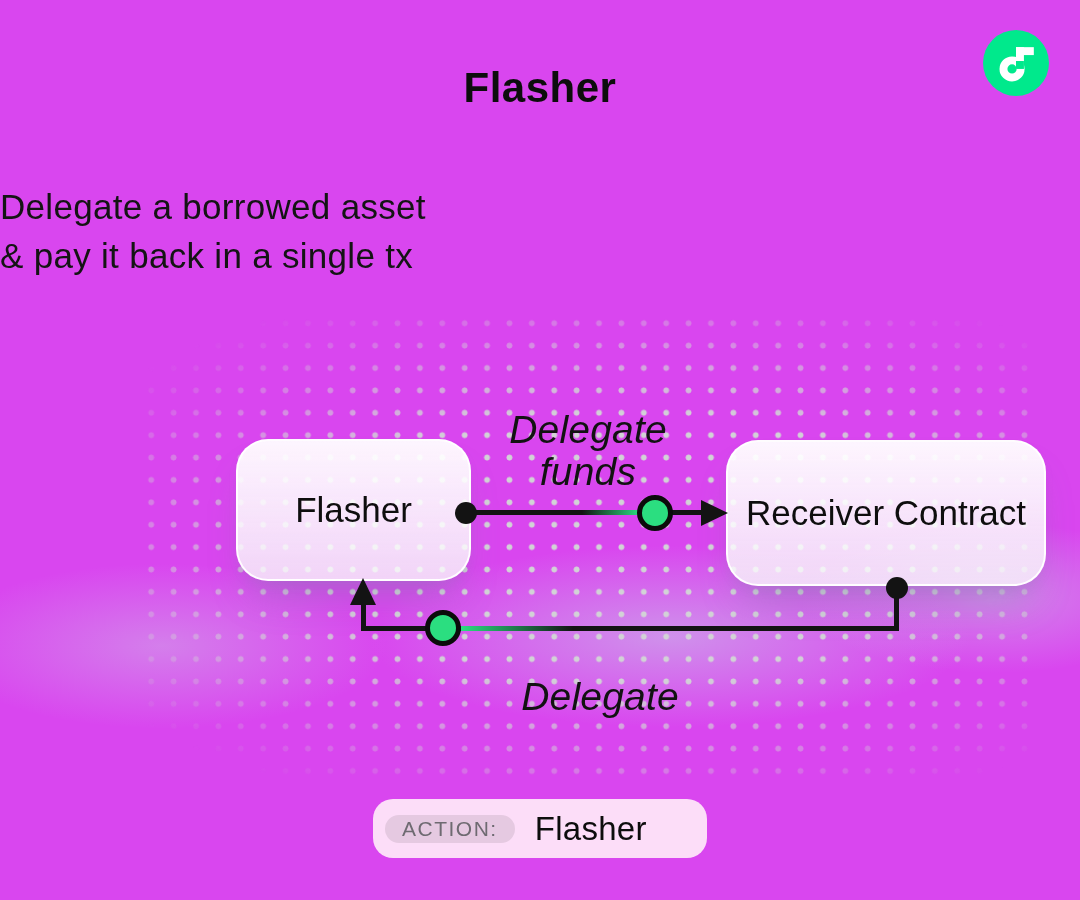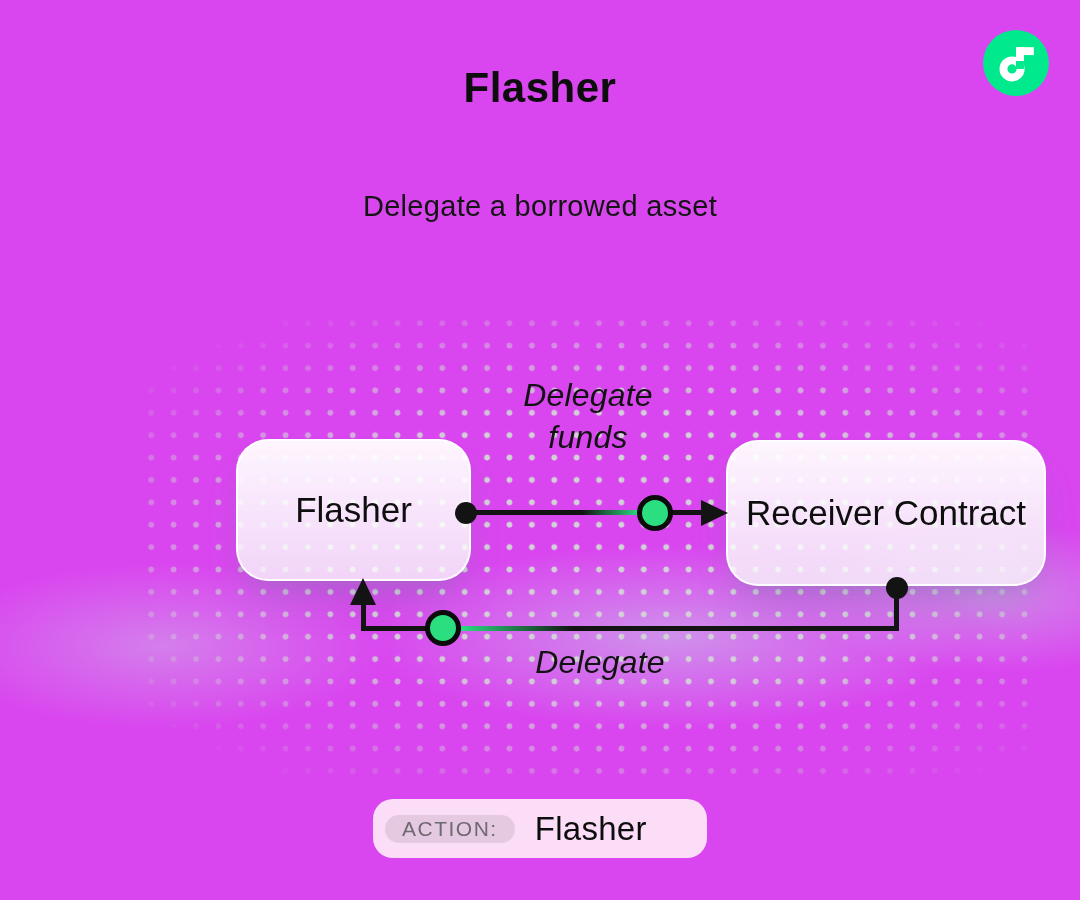--- a/index.html
+++ b/index.html
@@ -25,37 +25,37 @@
     -webkit-mask-image:radial-gradient(ellipse 72% 62% at 54% 50%, #000 45%, transparent 96%);
     mask-image:radial-gradient(ellipse 72% 62% at 54% 50%, #000 45%, transparent 96%);
     pointer-events:none;
   }
   .title{
     position:absolute;left:0;top:64px;width:100%;
     text-align:center;font-size:42px;font-weight:800;letter-spacing:.5px;color:#0d0d0d;
   }
   .subtitle{
     position:absolute;left:0;top:182px;width:100%;
-    text-align:center;font-size:29px;line-height:49px;font-weight:400;color:#141414;
+    font-size:35px;line-height:49px;font-weight:400;color:#141414;
     letter-spacing:.3px;
   }
   .logo{position:absolute;left:983px;top:30px;width:66px;height:66px;}
   .node{
     position:absolute;display:flex;align-items:center;justify-content:center;
     background:linear-gradient(180deg, rgba(255,255,255,0.95), rgba(248,248,250,0.80));
     border:2px solid rgba(255,255,255,0.95);
     border-radius:32px;
     box-shadow:0 26px 38px -14px rgba(118,130,165,0.42), 0 6px 14px -6px rgba(130,140,170,0.20);
     font-size:35px;font-weight:500;text-align:center;line-height:1.35;color:#0e0e0e;
   }
   .node-flasher{left:236px;top:439px;width:231px;height:138px;}
   .node-receiver{left:726px;top:440px;width:316px;height:142px;}
   .lbl{
-    position:absolute;font-style:italic;font-size:32px;line-height:42px;
-    text-align:center;color:#121212;letter-spacing:.2px;
+    position:absolute;font-style:italic;font-size:39px;line-height:42px;
+    text-align:center;color:#121212;letter-spacing:.2px;margin-top:35px;
   }
   .lbl-delegate{left:488px;top:374px;width:200px;}
   .lbl-call{left:60px;top:476px;width:150px;}
   .lbl-repayment{left:470px;top:641px;width:260px;}
   .dot-terminal{
     position:absolute;width:22px;height:22px;border-radius:50%;background:#131313;
   }
   .edge-line{position:absolute;background:#131313;}
   .trail-right{position:absolute;height:5px;background:linear-gradient(to right,#131313,#2bde80);}
   .trail-left{position:absolute;height:5px;background:linear-gradient(to right,#2bde80,#131313);}
@@ -88,20 +88,21 @@
 <body>
 
 <div id="canvas">
 
   <div class="haze"></div>
   <div class="dots"></div>
 
   <div class="title">Flasher</div>
   <div class="subtitle">
     <span>Delegate a borrowed asset</span><br>
+    <span>&amp; pay it back in a single tx</span>
   </div>
 
   <svg class="logo" viewBox="0 0 100 100" aria-hidden="true">
     <circle cx="50" cy="50" r="50" fill="#00E98C"></circle>
     <circle cx="44" cy="59" r="13" fill="none" stroke="#ffffff" stroke-width="12"></circle>
     <rect x="50" y="26" width="12" height="33" fill="#ffffff"></rect>
     <rect x="50" y="26" width="27" height="12" fill="#ffffff"></rect>
     <rect x="50" y="47" width="12" height="12" fill="#00E98C"></rect>
   </svg>
 

